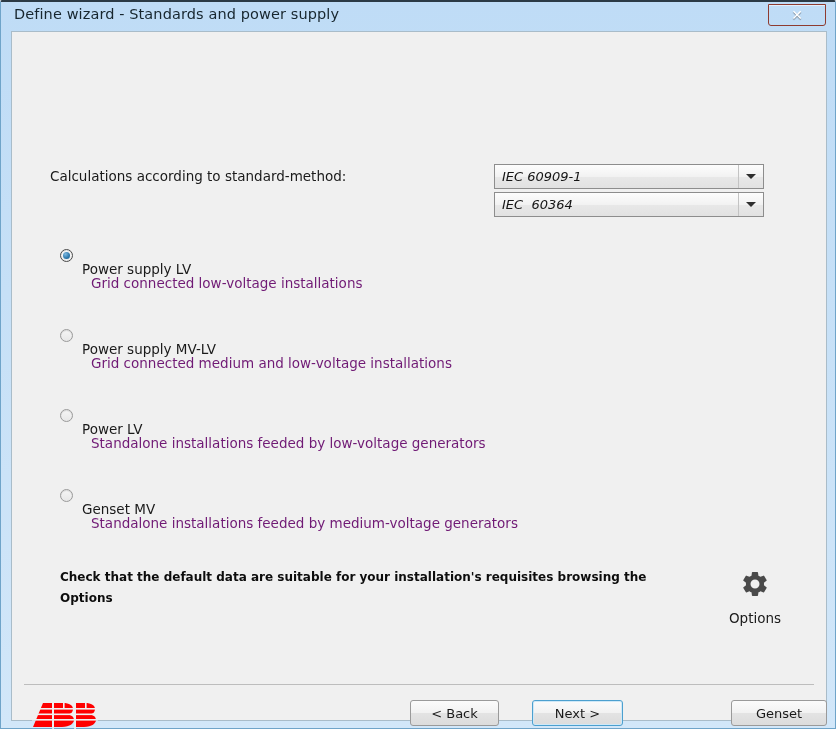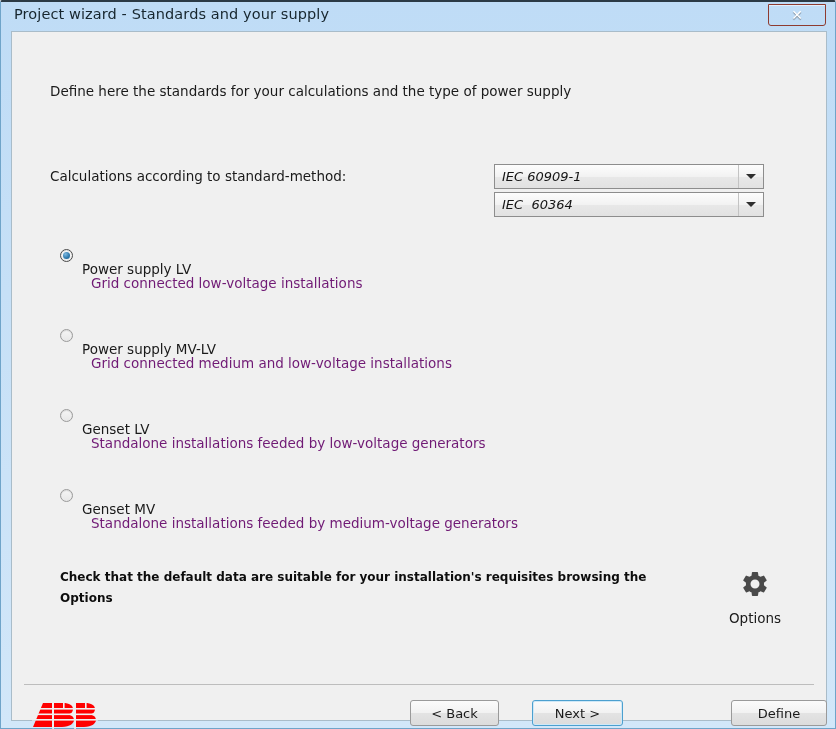--- a/index.html
+++ b/index.html
@@ -273,29 +273,28 @@
     box-shadow: inset 0 0 0 1px #cfe8f7;
   }
   .btn-cancel { left: 719px; width: 96px; }
 </style>
 </head>
 <body>
 
 <div class="window">
 
   <div class="titlebar">
-    <div class="title-text">Project wizard - Standards and your supply</div>
+    <div class="title-text">Define wizard - Standards and power supply</div>
     <div class="close-btn">
       <span class="close-x">✕</span>
     </div>
   </div>
 
   <div class="client">
 
-    <div class="intro">Define here the standards for your calculations and the type of power supply</div>
 
     <div class="form-row r1">
       <div class="form-label">Calculations according to standard-method:</div>
       <div class="combo">
         <span class="combo-value">IEC 60909-1</span>
         <span class="combo-arrow-zone">
           <span class="combo-arrow"></span>
         </span>
       </div>
     </div>
@@ -321,21 +320,21 @@
       <div class="radio-line">
         <span class="radio"></span>
         <span class="radio-label">Power supply MV-LV</span>
       </div>
       <div class="opt-desc">Grid connected medium and low-voltage installations</div>
     </div>
 
     <div class="opt o3">
       <div class="radio-line">
         <span class="radio"></span>
-        <span class="radio-label">Genset LV</span>
+        <span class="radio-label">Power LV</span>
       </div>
       <div class="opt-desc">Standalone installations feeded by low-voltage generators</div>
     </div>
 
     <div class="opt o4">
       <div class="radio-line">
         <span class="radio"></span>
         <span class="radio-label">Genset MV</span>
       </div>
       <div class="opt-desc">Standalone installations feeded by medium-voltage generators</div>
@@ -364,16 +363,16 @@
         <rect x="0" y="36" width="132" height="3.2"></rect>
         <rect x="40.5" y="0" width="3.2" height="56"></rect>
         <rect x="84.5" y="0" width="3.2" height="56"></rect>
         <rect x="62" y="0" width="3.2" height="14"></rect>
         <rect x="106" y="0" width="3.2" height="14"></rect>
       </g>
     </svg>
 
     <div class="btn btn-back">&lt; Back</div>
     <div class="btn btn-next">Next &gt;</div>
-    <div class="btn btn-cancel">Define</div>
+    <div class="btn btn-cancel">Genset</div>
 
   </div>
 </div>
 
 </body></html>

